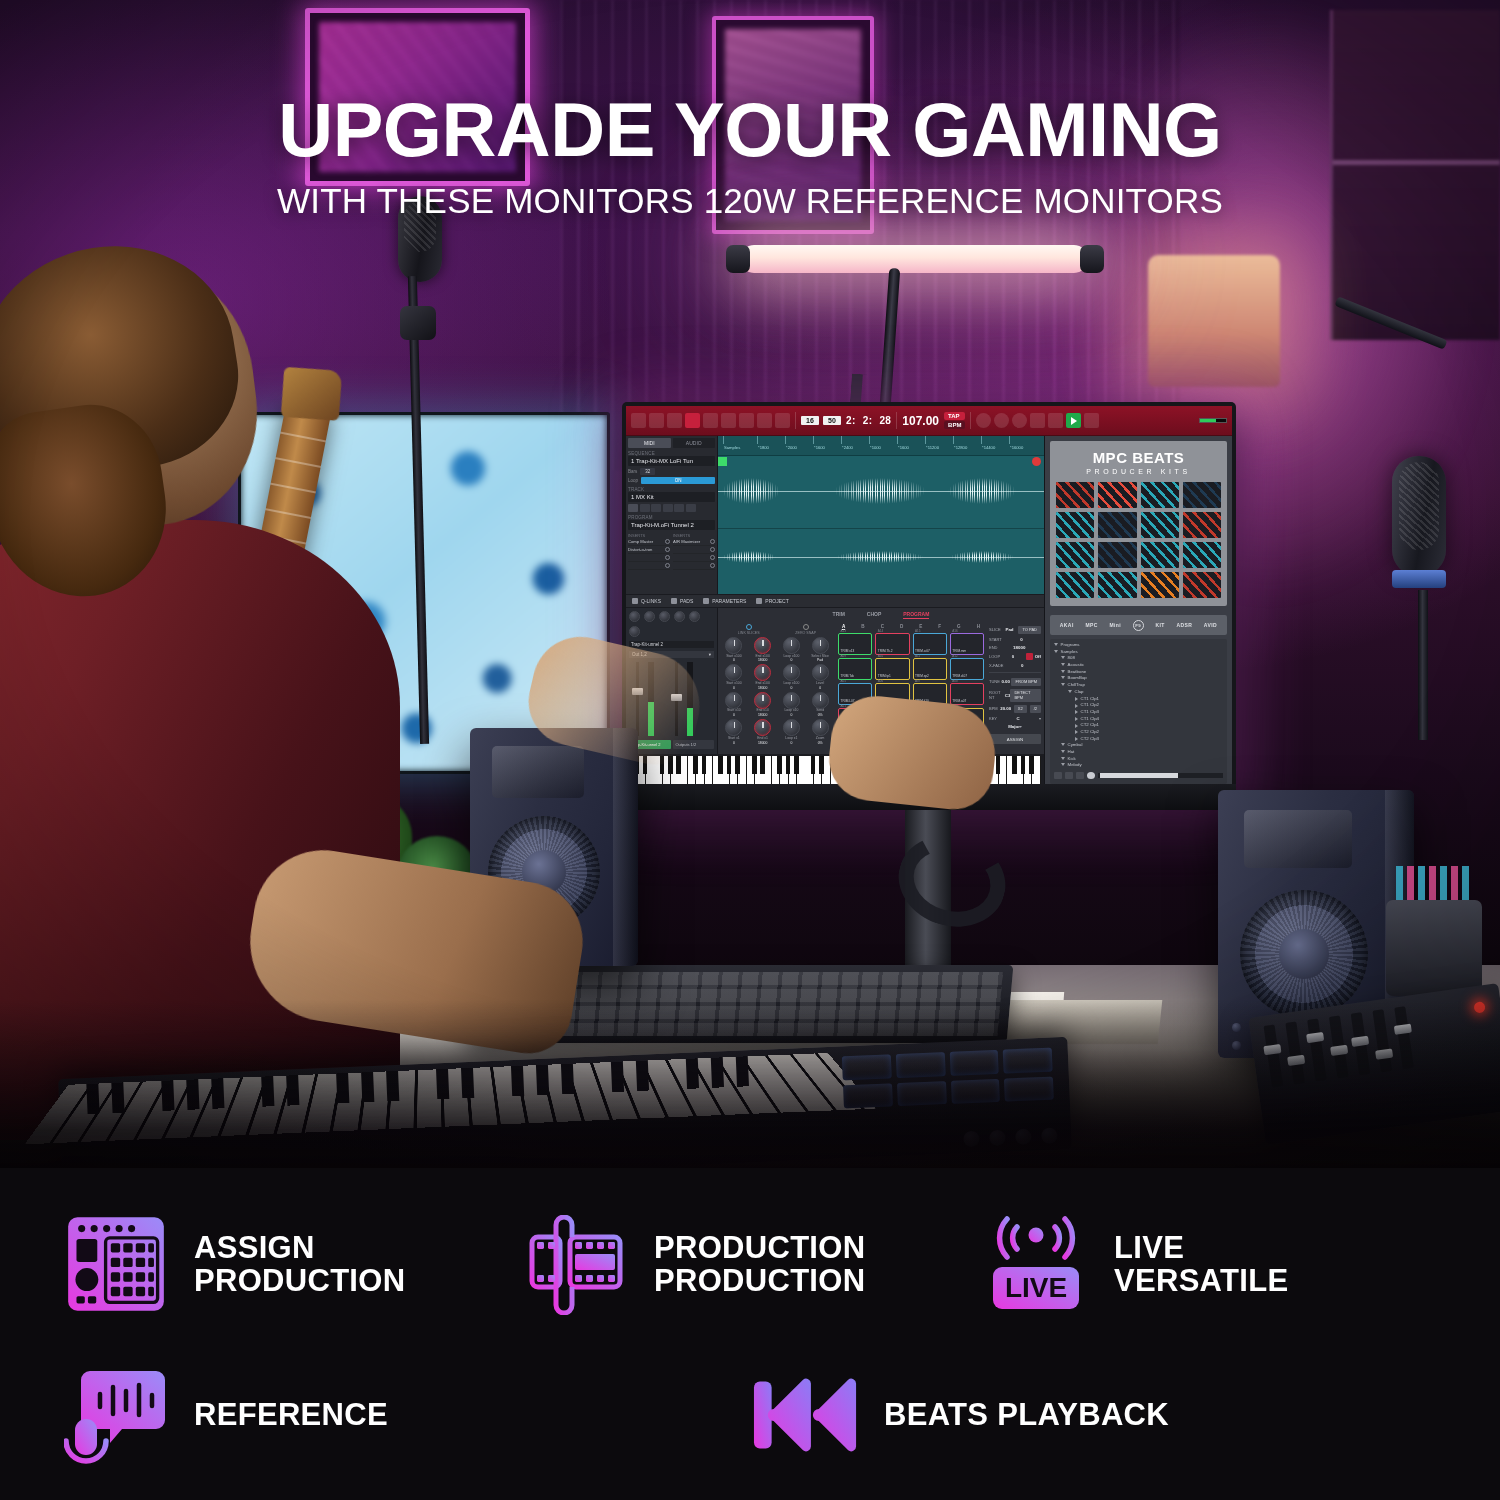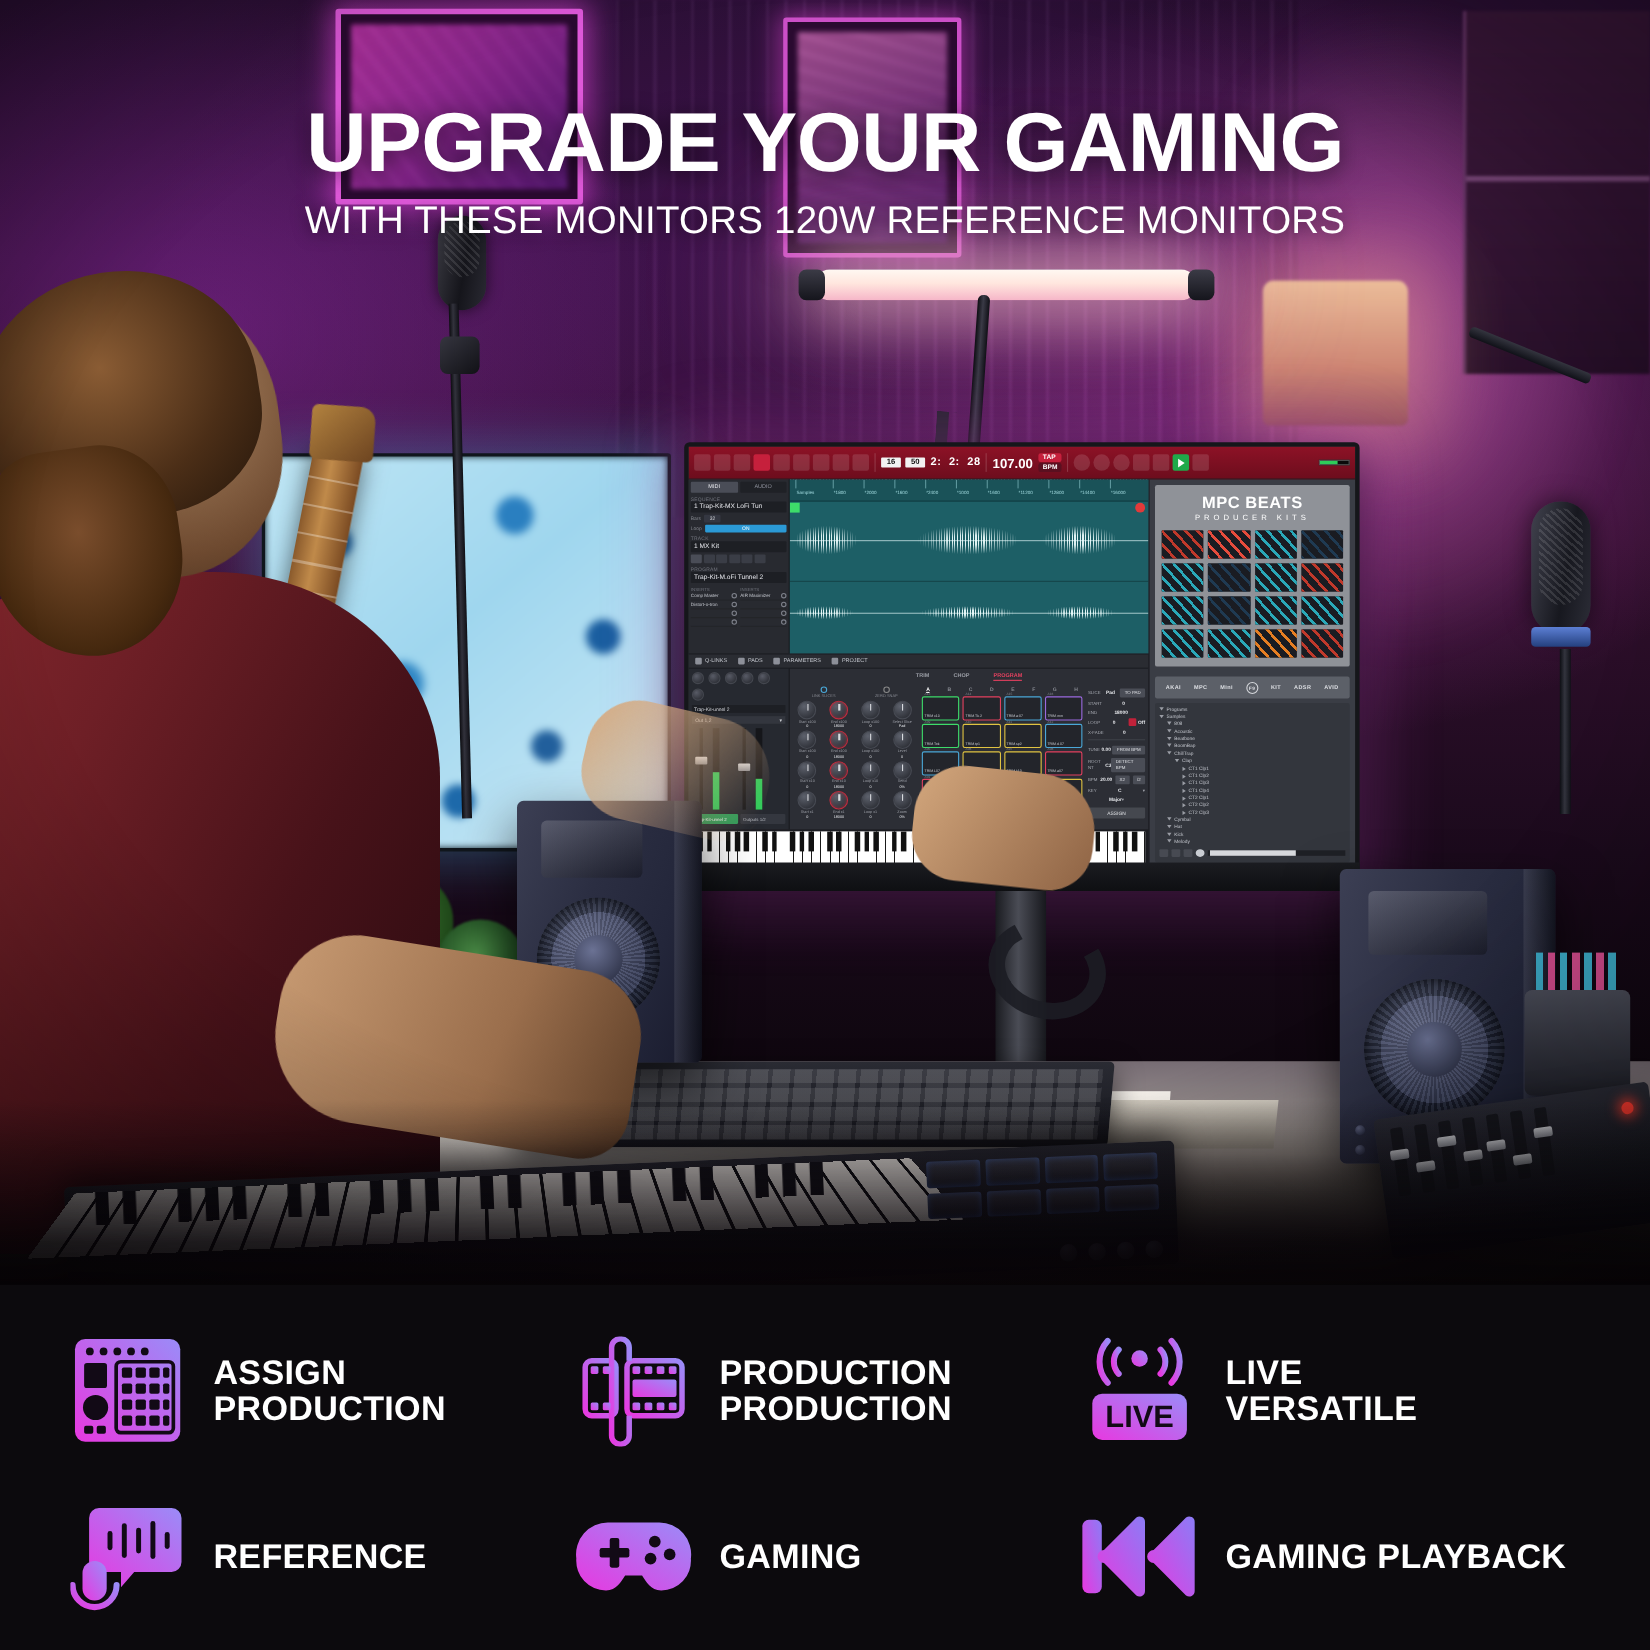--- a/index.html
+++ b/index.html
@@ -1379,54 +1379,33 @@
               <line x1="88" y1="30" x2="88" y2="41"></line>
             </g>
             <rect x="11" y="54" width="22" height="36" rx="11" fill="url(#g4)"></rect>
             <path d="M2 76 a20 20 0 0 0 40 0" stroke="url(#g4)" stroke-width="5.5" fill="none" stroke-linecap="round"></path>
             <line x1="22" y1="94" x2="22" y2="100" stroke="url(#g4)" stroke-width="5.5"></line>
           </svg>
         </div>
         <div class="flabel">REFERENCE</div>
       </div>
 
-      <div class="fcell">
-        <div class="ficon">
-          <svg viewBox="0 0 112 84" width="108" height="84">
-            <defs>
-                <linearGradient id="g5" x1="0" y1="1" x2="1" y2="0">
-              <stop offset="0" stop-color="#e838e0"></stop>
-                  <stop offset="1" stop-color="#9a8cf8"></stop>
-                </linearGradient>
-              </defs>
-            <path d="M32 10 h48 a30 30 0 0 1 30 34 a28 28 0 0 1 -28 30 c-10 0 -14 -8 -18 -14 h-16 c-4 6 -8 14 -18 14 a28 28 0 0 1 -28 -30 a30 30 0 0 1 30 -34 z" fill="url(#g5)"></path>
-            <g fill="#120a16">
-              <rect x="24" y="34" width="28" height="9" rx="2"></rect>
-              <rect x="33.5" y="24.5" width="9" height="28" rx="2"></rect>
-              <circle cx="76" cy="28" r="5.5"></circle>
-                <circle cx="90" cy="40" r="5.5"></circle>
-                <circle cx="72" cy="44" r="5.5"></circle>
-            </g>
-          </svg>
-        </div>
-        <div class="flabel">GAMING</div>
-      </div>
 
       <div class="fcell">
         <div class="ficon">
           <svg viewBox="0 0 110 84" width="108" height="84">
             <defs>
                 <linearGradient id="g6" x1="0" y1="1" x2="1" y2="0">
               <stop offset="0" stop-color="#e838e0"></stop>
                   <stop offset="1" stop-color="#8b7cf6"></stop>
                 </linearGradient>
               </defs>
             <rect x="2" y="8" width="18" height="68" rx="6" fill="url(#g6)"></rect>
             <path d="M60 10 v64 a5 5 0 0 1 -8 4 L22 48 a5 5 0 0 1 0 -12 L52 6 a5 5 0 0 1 8 4 z" fill="url(#g6)"></path>
             <path d="M106 10 v64 a5 5 0 0 1 -8 4 L68 48 a5 5 0 0 1 0 -12 L98 6 a5 5 0 0 1 8 4 z" fill="url(#g6)"></path>
           </svg>
         </div>
-        <div class="flabel">GAMING PLAYBACK</div>
+        <div class="flabel">BEATS PLAYBACK</div>
       </div>
     </div>
   </div>
 
 </div>
 
 </body></html>

